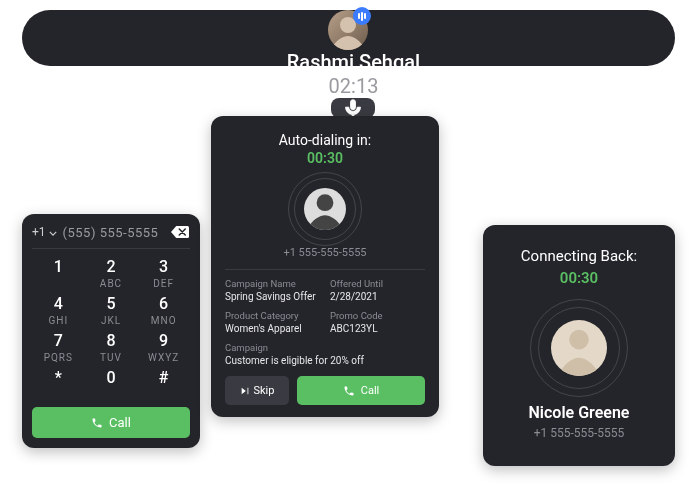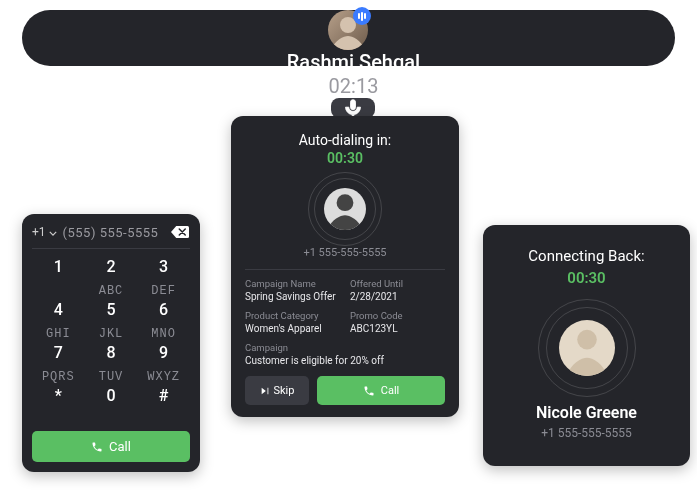--- a/index.html
+++ b/index.html
@@ -79,31 +79,31 @@
   .dial-back {
     width:20px; height:16px; display:flex; align-items:center; justify-content:center;
     cursor:pointer;
   }
   .dial-grid {
     display:grid; grid-template-columns: repeat(3,1fr); row-gap:10px;
     padding: 10px 0;
   }
   .dial-key { text-align:center; cursor:pointer; }
   .dial-key .num { font-size:16px; font-weight:500; color:#fff; line-height:1; }
-  .dial-key .sub { font-size:12px; letter-spacing:1px; color:#8b8c94; margin-top:9px; text-transform:uppercase; height:8px;font-family:Liberation Mono, monospace; }
+  .dial-key .sub { font-size:10px; letter-spacing:1px; color:#8b8c94; margin-top:3px; text-transform:uppercase; height:8px; }
   .call-btn {
     background:#5ABF63; color:#fff; text-align:center;
     border-radius:5px; padding:8px 0; font-size:13px; display:flex; align-items:center; justify-content:center; gap:6px;
     cursor:pointer;
   }
   .call-btn svg { width:12px; height:12px; fill:#fff; }
 
   
   .autodial {
-    top: 116px; left: 231px; width: 228px; padding: 16px 14px 12px;
+    top: 116px; left: 211px; width: 228px; padding: 16px 14px 12px;
     font-size: 11px;
   }
   .ad-title { text-align:center; font-size:14px; }
   .ad-timer { text-align:center; color:#5ABF63; font-weight:600; margin-top:2px; font-size:14px; }
   .ad-avatar-ring {
     width:62px; height:62px; margin:12px auto 6px; border-radius:50%;
     position:relative; display:flex; align-items:center; justify-content:center;
   }
   .ad-avatar-ring::before, .ad-avatar-ring::after {
     content:""; position:absolute; border:1px solid rgba(255,255,255,.15); border-radius:50%;
@@ -124,21 +124,21 @@
   .skip-btn {
     width:64px; background:#3A3B42; border-radius:5px; padding:8px 0;
     display:flex; align-items:center; justify-content:center; gap:4px;
     font-size:11px; cursor:pointer;
   }
   .skip-btn svg { width:10px; height:10px; fill:#fff; }
   .ad-actions .call-btn { flex:1; padding:8px 0; font-size:11px; }
 
   
   .connecting {
-    top: 225px; left: 483px; width: 207px; padding: 22px 14px 26px;
+    top: 225px; left: 483px; width: 192px; padding: 22px 14px 26px;
     text-align:center;
   }
   .connecting .title { font-size:15px; }
   .connecting .timer { color:#5ABF63; font-weight:600; margin-top:4px; font-size:15px; }
   .connecting .ad-avatar-ring { width:82px; height:82px; margin:20px auto 14px; }
   .connecting .ad-avatar-ring::before { inset:-8px; }
   .connecting .ad-avatar { width:56px; height:56px; }
   .connecting .name { font-size:16px; font-weight:600; }
   .connecting .phone { color:#8b8c94; font-size:12px; margin-top:4px; }
 </style>

